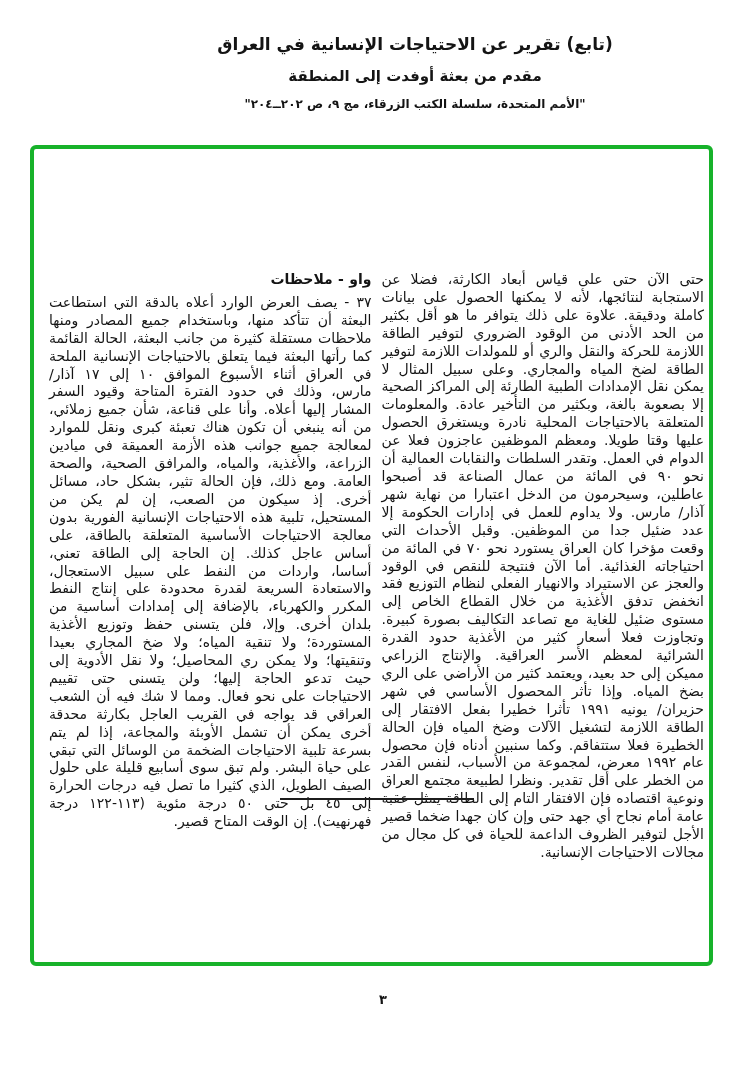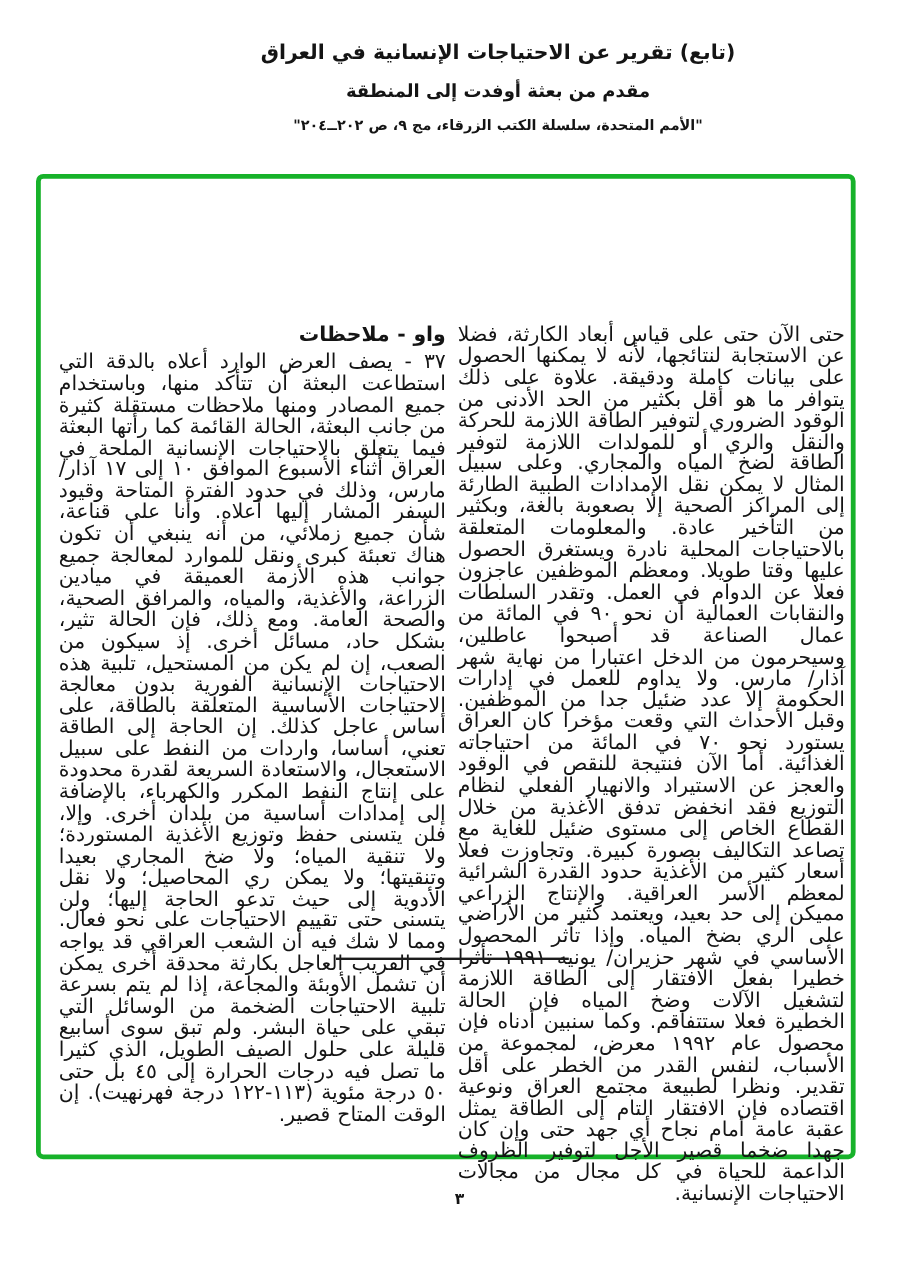--- a/index.html
+++ b/index.html
@@ -57,21 +57,21 @@
     background: #ffffff;
   }
   .columns {
     direction: rtl;
     display: flex;
     gap: 10px;
     padding: 122px 5px 0 15px;
   }
   .col {
     flex: 1 1 0;
-    font-size: 17px;
+    font-size: 14px;
     line-height: 17.9px;
     text-align: justify;
     word-spacing: 0.5px;
   }
   .section-heading {
     font-weight: bold;
     margin: 0 0 5px 0;
     text-align: right;
   }
   .col p {

